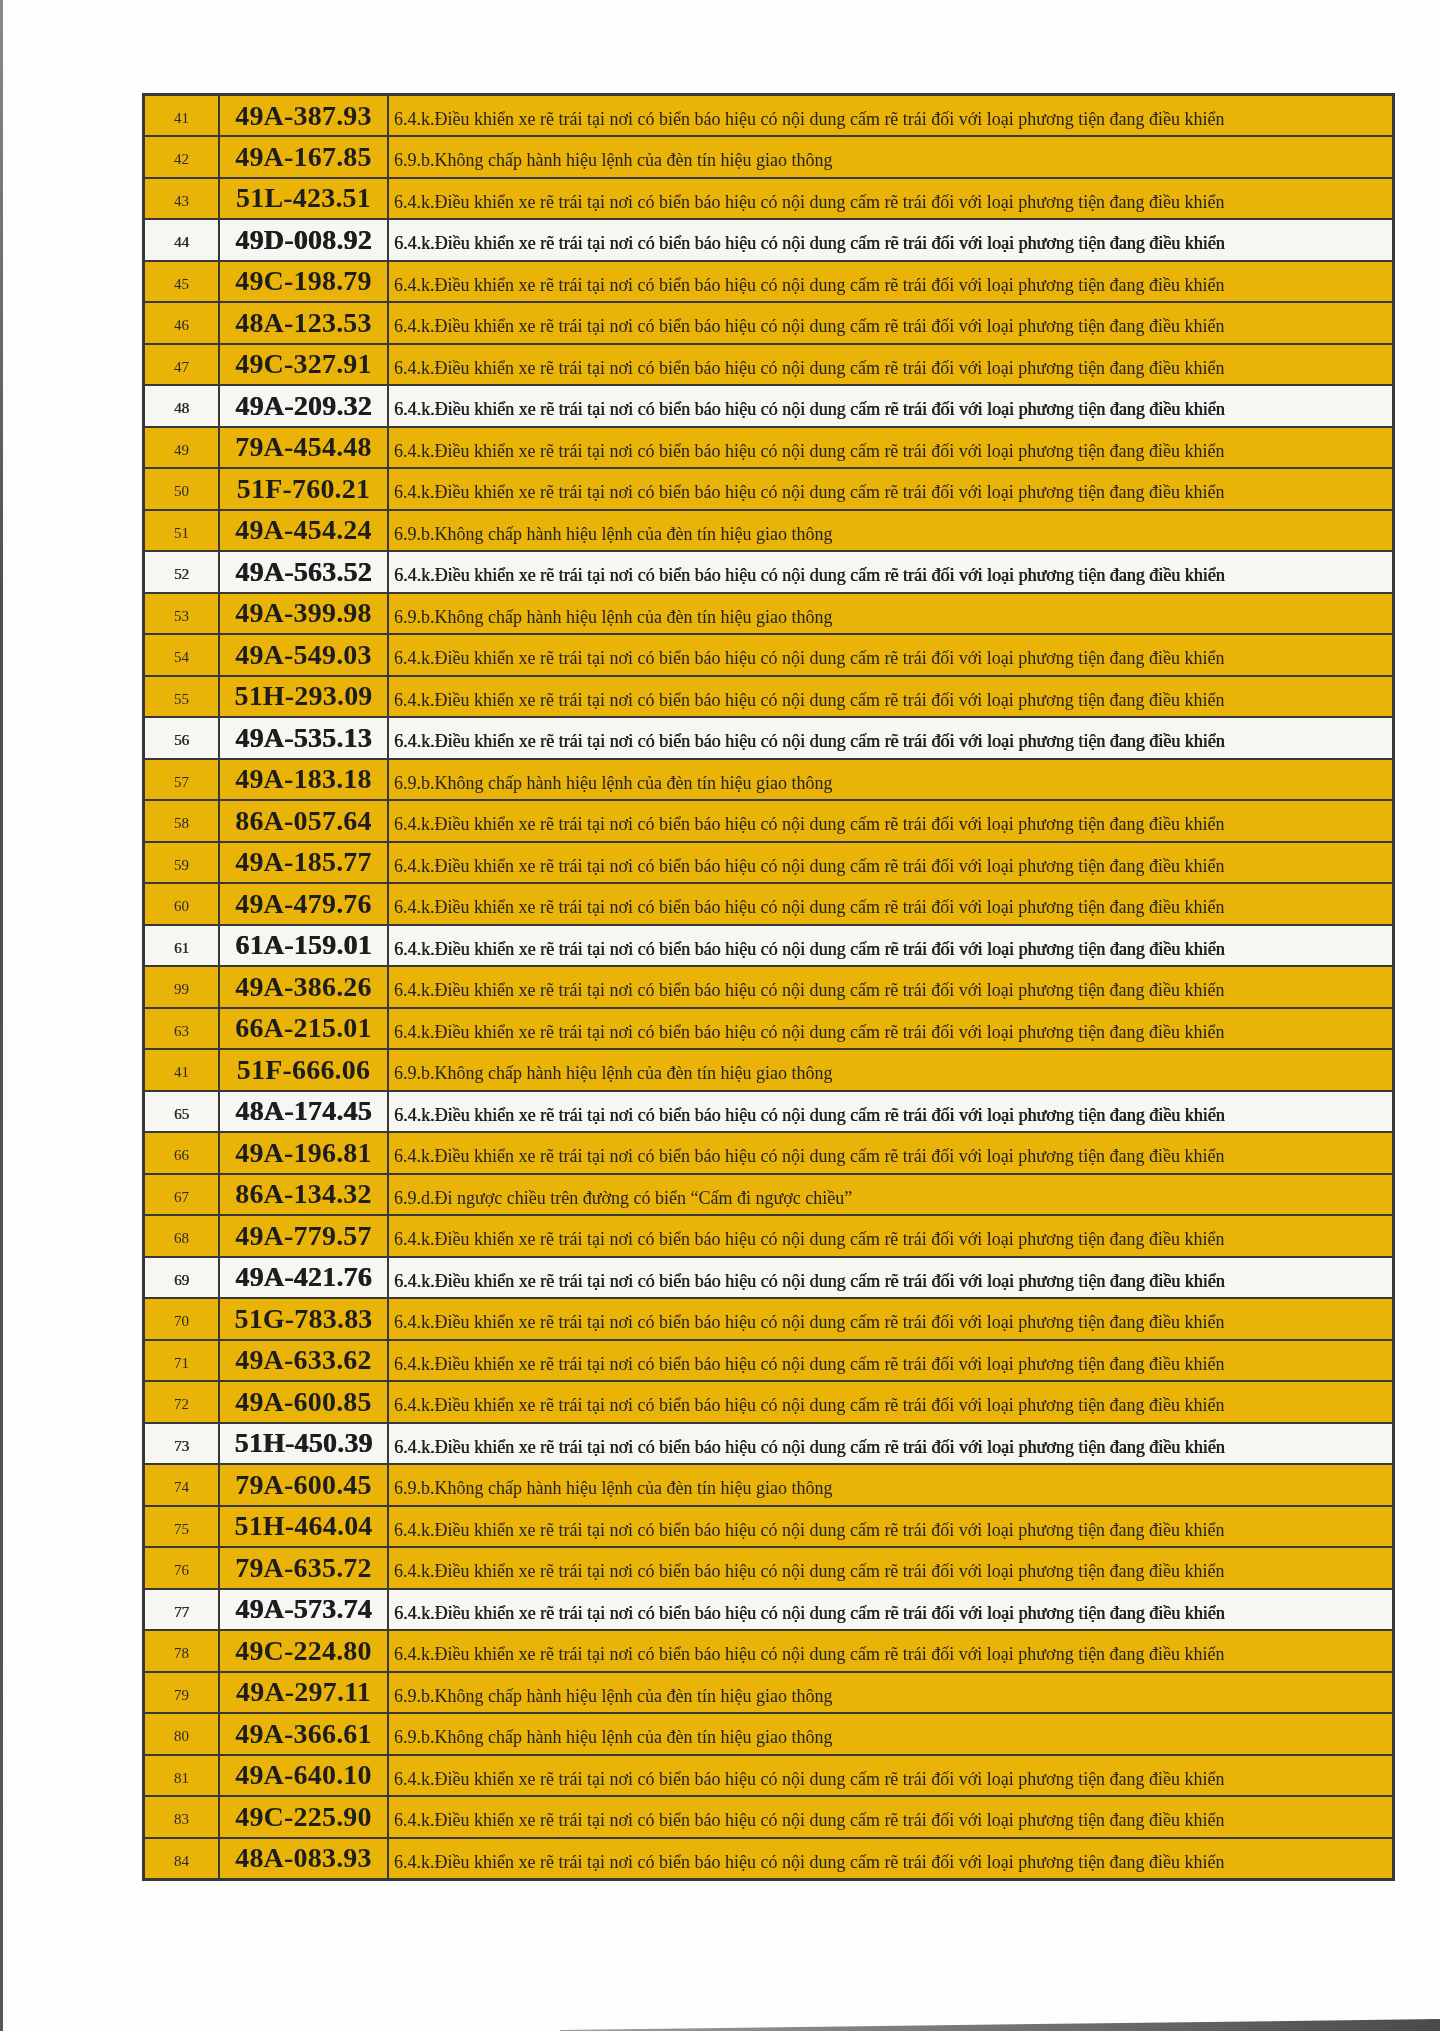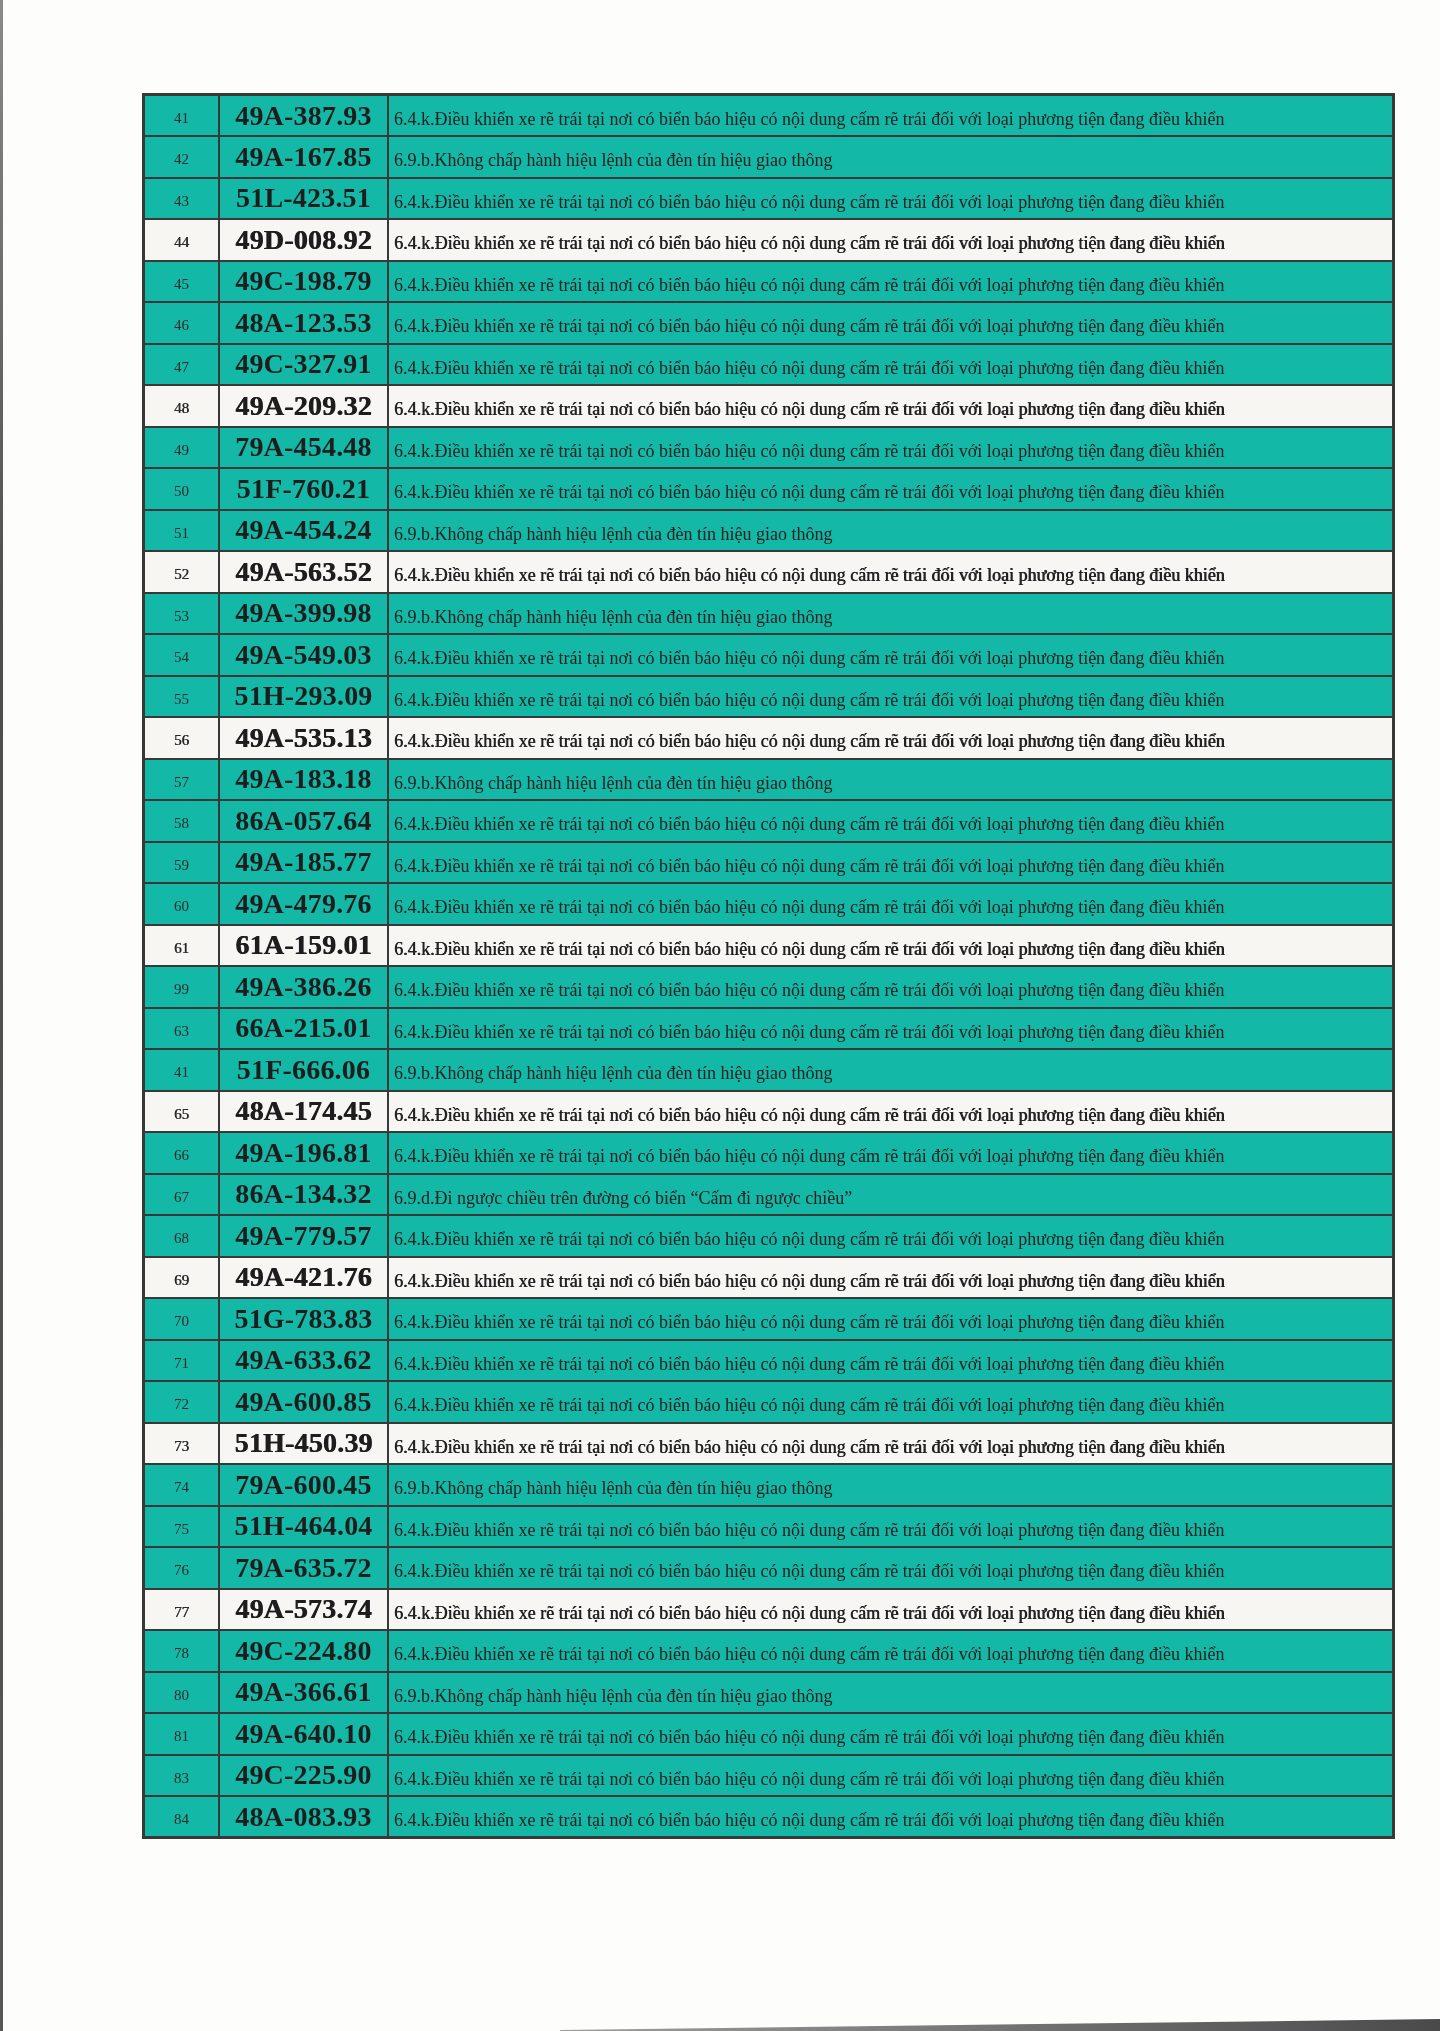--- a/index.html
+++ b/index.html
@@ -29,21 +29,21 @@
     background: linear-gradient(to right, #9e9e9e, #4a4a4a);
     clip-path: polygon(0 92%, 100% 15%, 100% 100%, 0 100%);
   }
   
   table.violations {
     position: absolute;
     left: 142px; top: 93px;
     width: 1253px;
     border-collapse: collapse;
     table-layout: fixed;
-    background: #14b8a6;
+    background: #eab308;
   }
   table.violations, table.violations td {
     border: 2px solid #383838;
   }
   table.violations {
     border-width: 3px;
   }
   table.violations tr {
     height: 41.5px;
   }
@@ -310,20 +310,25 @@
     <td class="c-plate">49A-573.74</td>
     <td class="c-viol">6.4.k.Điều khiển xe rẽ trái tại nơi có biển báo hiệu có nội dung cấm rẽ trái đối với loại phương tiện đang điều khiển</td>
   </tr>
 
   <tr>
     <td class="c-no">78</td>
     <td class="c-plate">49C-224.80</td>
     <td class="c-viol">6.4.k.Điều khiển xe rẽ trái tại nơi có biển báo hiệu có nội dung cấm rẽ trái đối với loại phương tiện đang điều khiển</td>
   </tr>
 
+  <tr>
+    <td class="c-no">79</td>
+    <td class="c-plate">49A-297.11</td>
+    <td class="c-viol">6.9.b.Không chấp hành hiệu lệnh của đèn tín hiệu giao thông</td>
+  </tr>
 
   <tr>
     <td class="c-no">80</td>
     <td class="c-plate">49A-366.61</td>
     <td class="c-viol">6.9.b.Không chấp hành hiệu lệnh của đèn tín hiệu giao thông</td>
   </tr>
 
   <tr>
     <td class="c-no">81</td>
     <td class="c-plate">49A-640.10</td>

